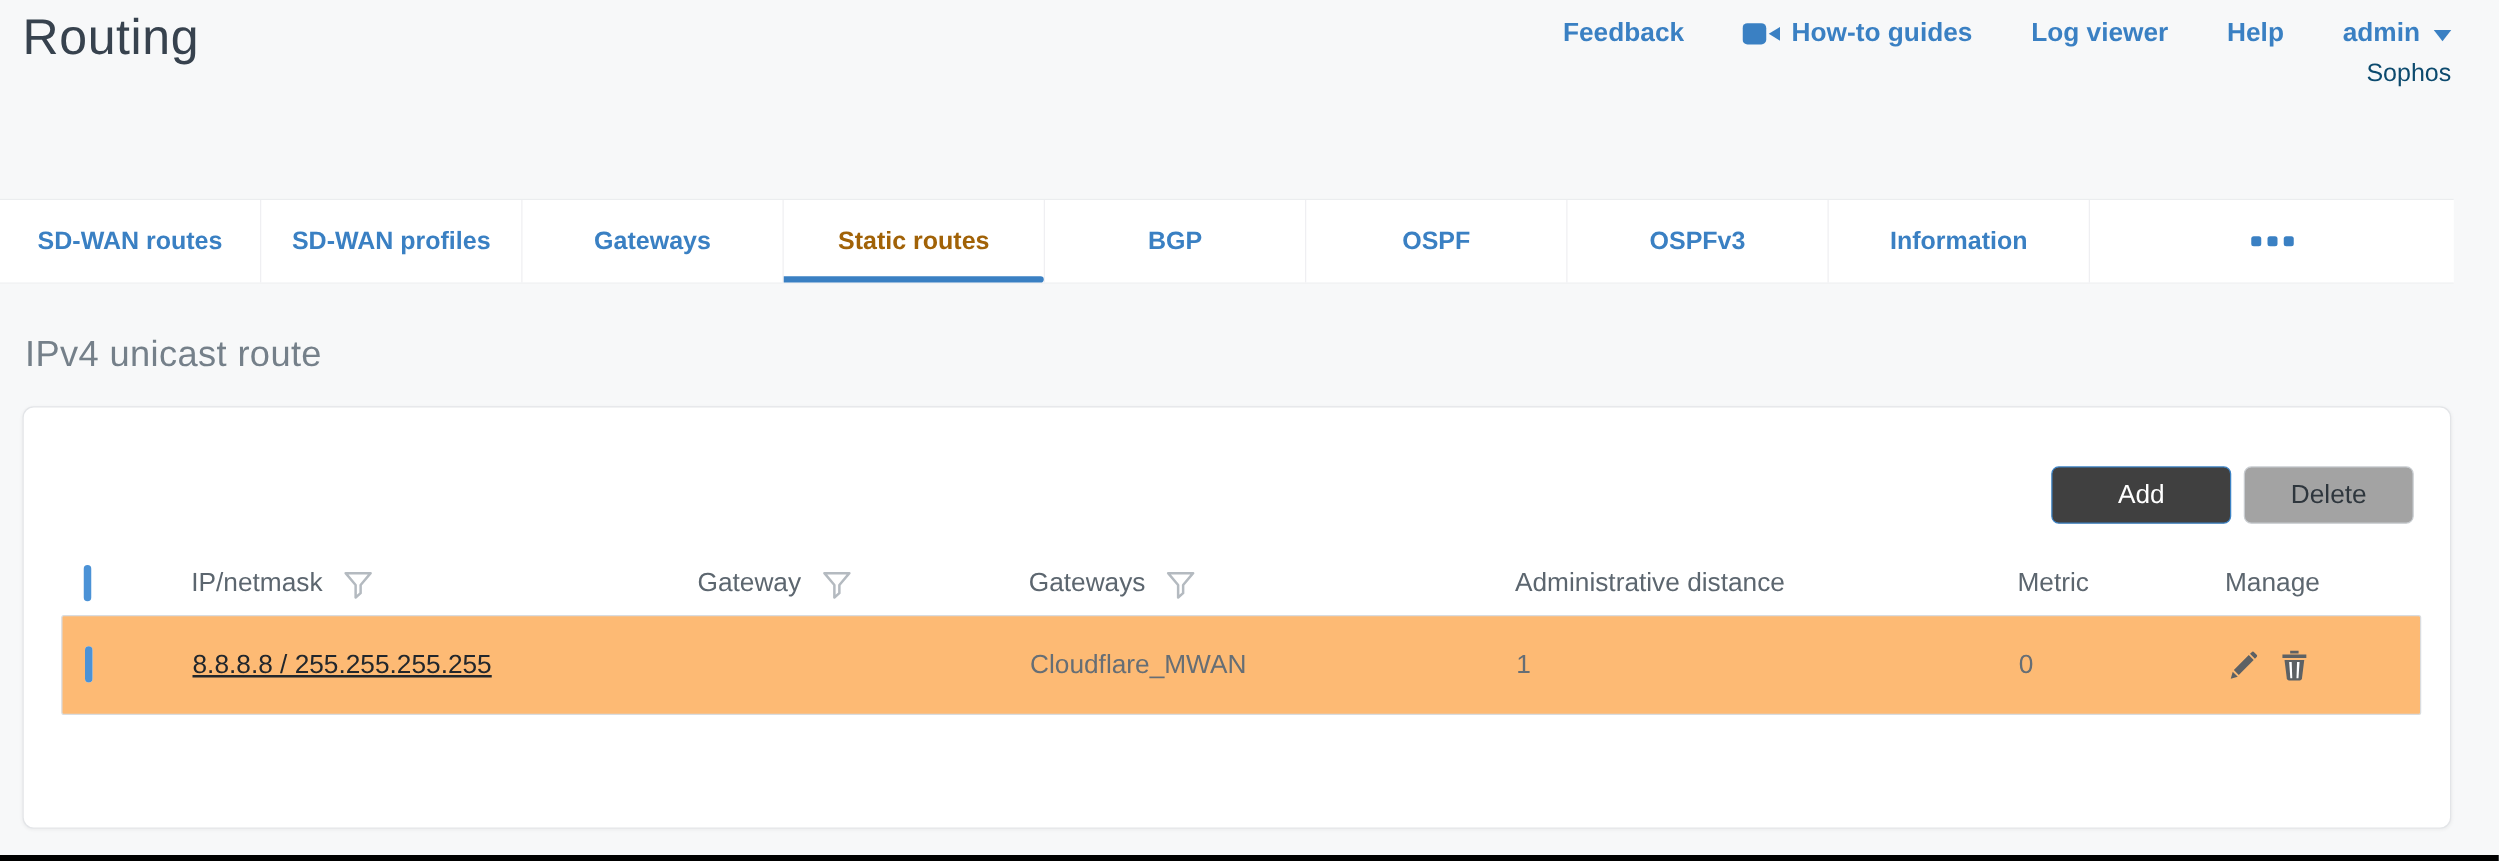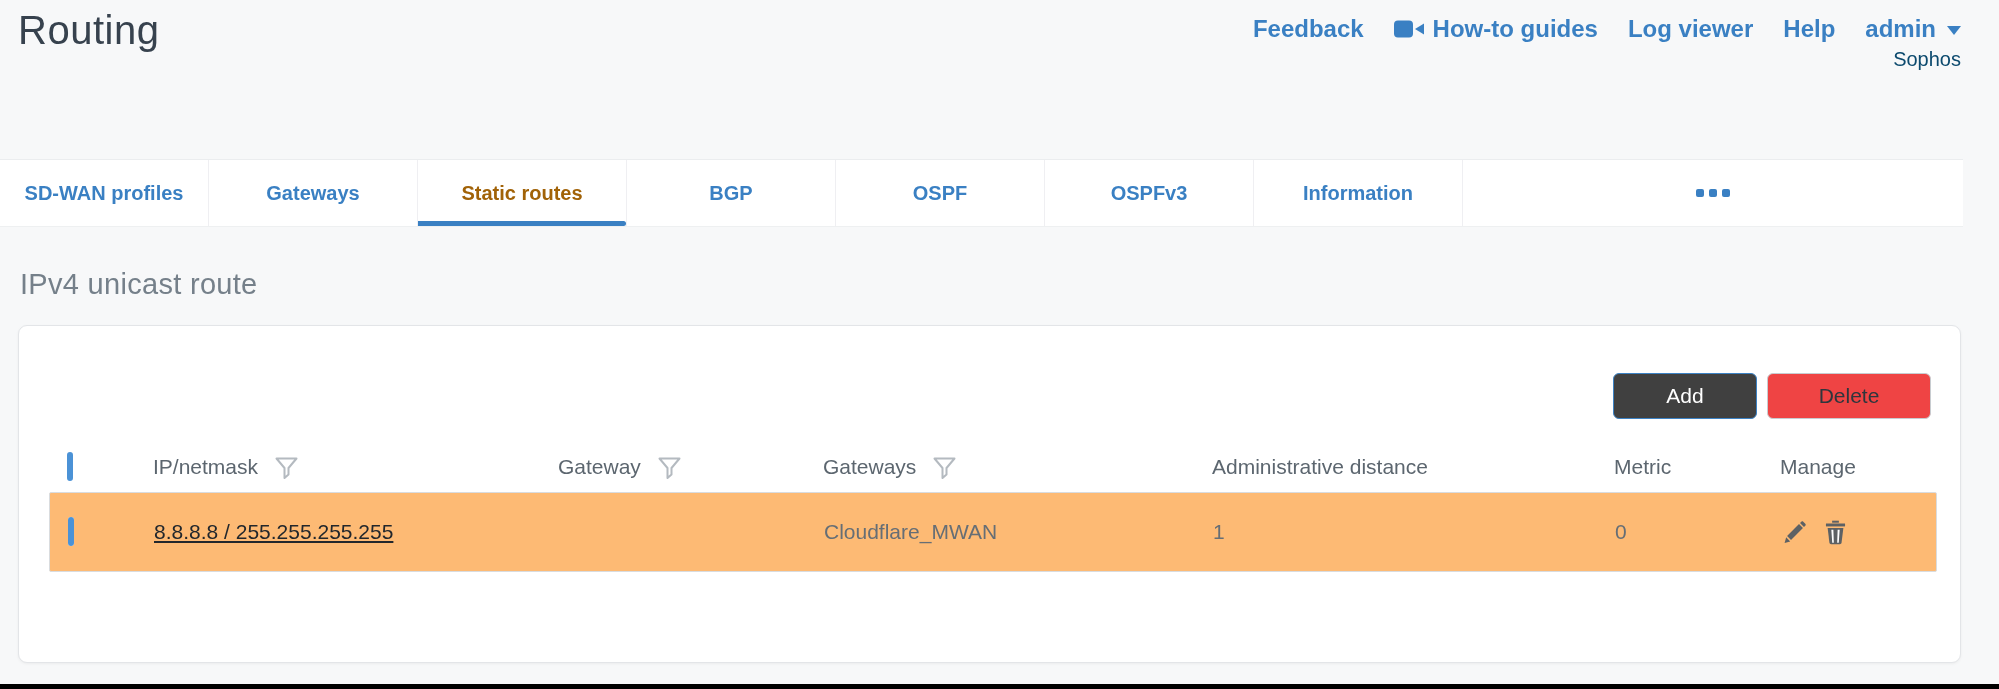--- a/index.html
+++ b/index.html
@@ -16,23 +16,24 @@
   .page-title {
     position:absolute; top:8px; left:18px;
     font-size:40px; font-weight:400; color:#37424e;
     letter-spacing:0.5px;
   }
   .topnav {
     position:absolute; top:15px; right:38px;
     display:flex; align-items:center; gap:30px;
   }
   .topnav .navlink {
-    color:#3a80c3; font-size:24px; font-weight:700;
+    color:#3a80c3; font-size:21px; font-weight:700;
     text-decoration:none; cursor:pointer; display:flex; align-items:center; gap:9px;
     white-space:nowrap;
+    margin-left:17px;
   }
   .caret-down {
     width:0; height:0; display:inline-block;
     border-left:7px solid transparent; border-right:7px solid transparent;
     border-top:9px solid #3a80c3; margin-left:2px; margin-top:3px;
   }
   .brand {
     position:absolute; top:48px; right:38px;
     font-size:20px; color:#0c4a6e;
   }
@@ -83,21 +84,21 @@
   .panel-buttons {
     position:absolute; top:47px; right:29px;
     display:flex; gap:10px;
   }
   .btn {
     height:46px; font-size:21px; border-radius:6px;
     display:flex; align-items:center; justify-content:center;
     cursor:pointer; font-family:inherit;
   }
   .btn-add { width:144px; background:#404040; color:#ffffff; border:1px solid #3c82c4; }
-  .btn-delete { width:164px; background:#ef4444; color:#2e363d; border:1px solid #c8ccd0; }
+  .btn-delete { width:136px; background:#a3a3a3; color:#2e363d; border:1px solid #c8ccd0; }
 
   
   .grid {
     display:grid;
     grid-template-columns:104px 405px 265px 389px 402px 166px 1fr;
     align-items:center;
   }
   .thead {
     position:absolute; top:116px; left:30px;
     width:1888px; height:50px;
@@ -154,20 +155,23 @@
     <span>Help</span>
   </span>
   <span class="navlink">
     <span>admin</span>
     <span class="caret-down"></span>
   </span>
 </div>
 <div class="brand">Sophos</div>
 
 <div class="tabbar">
+  <div class="tab">
+      <span>SD-WAN routes</span>
+    </div>
   <div class="tab">
       <span>SD-WAN profiles</span>
     </div>
   <div class="tab">
       <span>Gateways</span>
     </div>
   <div class="tab active">
       <span>Static routes</span>
     </div>
   <div class="tab">

